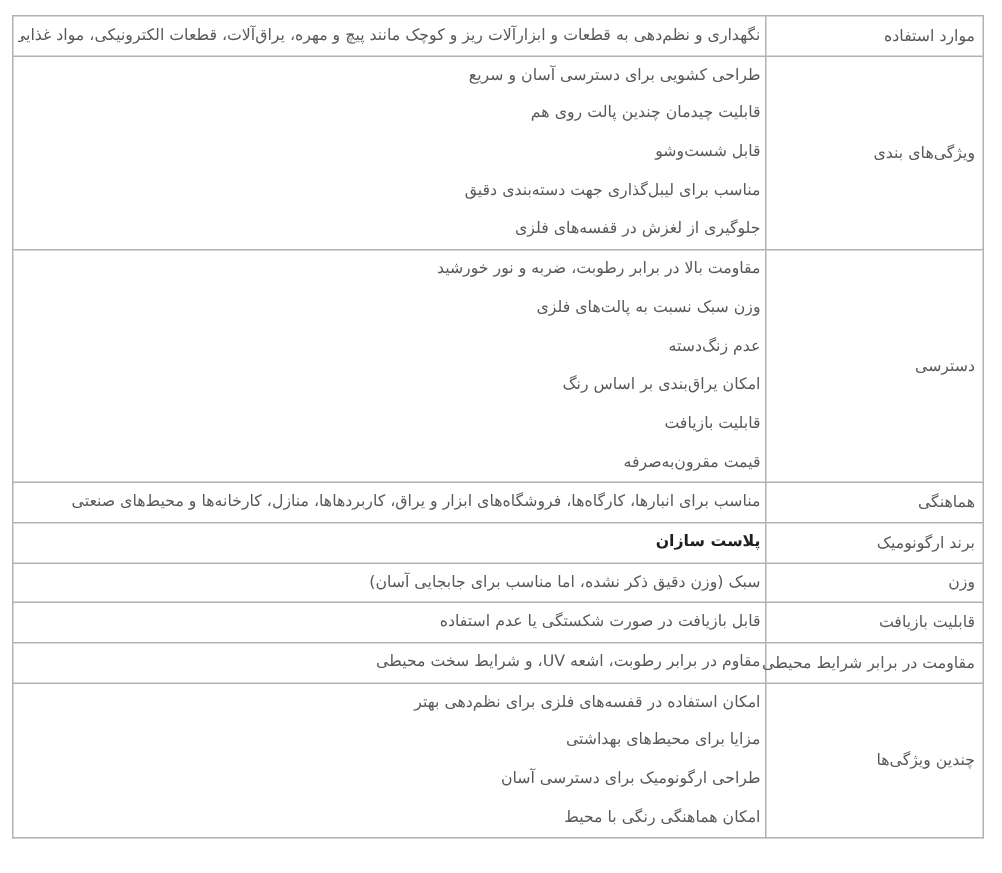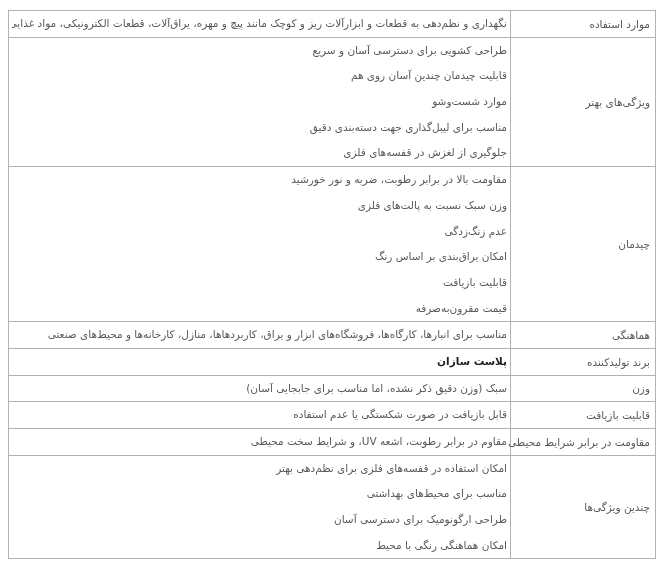--- a/index.html
+++ b/index.html
@@ -61,48 +61,48 @@
 <div class="table-wrap">
   <table class="spec-table" dir="rtl">
     <tbody id="spec-body">
         <tr>
           <td class="label-cell">موارد استفاده</td>
           <td class="value-cell">
             <div class="value-line">نگهداری و نظم‌دهی به قطعات و ابزارآلات ریز و کوچک مانند پیچ و مهره، یراق‌آلات، قطعات الکترونیکی، مواد غذایی، و غیره</div>
           </td>
         </tr>
         <tr>
-          <td class="label-cell">ویژگی‌های بهتر</td>
+          <td class="label-cell">ویژگی‌های بندی</td>
           <td class="value-cell">
             <div class="value-line">طراحی کشویی برای دسترسی آسان و سریع</div>
-            <div class="value-line">قابلیت چیدمان چندین آسان روی هم</div>
-            <div class="value-line">موارد شست‌وشو</div>
+            <div class="value-line">قابلیت چیدمان چندین پالت روی هم</div>
+            <div class="value-line">قابل شست‌وشو</div>
             <div class="value-line">مناسب برای لیبل‌گذاری جهت دسته‌بندی دقیق</div>
             <div class="value-line">جلوگیری از لغزش در قفسه‌های فلزی</div>
           </td>
         </tr>
         <tr>
-          <td class="label-cell">چیدمان</td>
+          <td class="label-cell">دسترسی</td>
           <td class="value-cell">
             <div class="value-line">مقاومت بالا در برابر رطوبت، ضربه و نور خورشید</div>
             <div class="value-line">وزن سبک نسبت به پالت‌های فلزی</div>
-            <div class="value-line">عدم زنگ‌زدگی</div>
+            <div class="value-line">عدم زنگ‌دسته</div>
             <div class="value-line">امکان یراق‌بندی بر اساس رنگ</div>
             <div class="value-line">قابلیت بازیافت</div>
             <div class="value-line">قیمت مقرون‌به‌صرفه</div>
           </td>
         </tr>
         <tr>
           <td class="label-cell">هماهنگی</td>
           <td class="value-cell">
             <div class="value-line">مناسب برای انبارها، کارگاه‌ها، فروشگاه‌های ابزار و یراق، کاربردها‌ها، منازل، کارخانه‌ها و محیط‌های صنعتی</div>
           </td>
         </tr>
         <tr class="bold-row">
-          <td class="label-cell">برند تولیدکننده</td>
+          <td class="label-cell">برند ارگونومیک</td>
           <td class="value-cell">
             <div class="value-line">پلاست سازان</div>
           </td>
         </tr>
         <tr>
           <td class="label-cell">وزن</td>
           <td class="value-cell">
             <div class="value-line">سبک (وزن دقیق ذکر نشده، اما مناسب برای جابجایی آسان)</div>
           </td>
         </tr>
@@ -115,20 +115,20 @@
         <tr>
           <td class="label-cell">مقاومت در برابر شرایط محیطی</td>
           <td class="value-cell">
             <div class="value-line">مقاوم در برابر رطوبت، اشعه UV، و شرایط سخت محیطی</div>
           </td>
         </tr>
         <tr>
           <td class="label-cell">چندین ویژگی‌ها</td>
           <td class="value-cell">
             <div class="value-line">امکان استفاده در قفسه‌های فلزی برای نظم‌دهی بهتر</div>
-            <div class="value-line">مناسب برای محیط‌های بهداشتی</div>
+            <div class="value-line">مزایا برای محیط‌های بهداشتی</div>
             <div class="value-line">طراحی ارگونومیک برای دسترسی آسان</div>
             <div class="value-line">امکان هماهنگی رنگی با محیط</div>
           </td>
         </tr>
       </tbody>
   </table>
 </div>
 
 </body></html>

